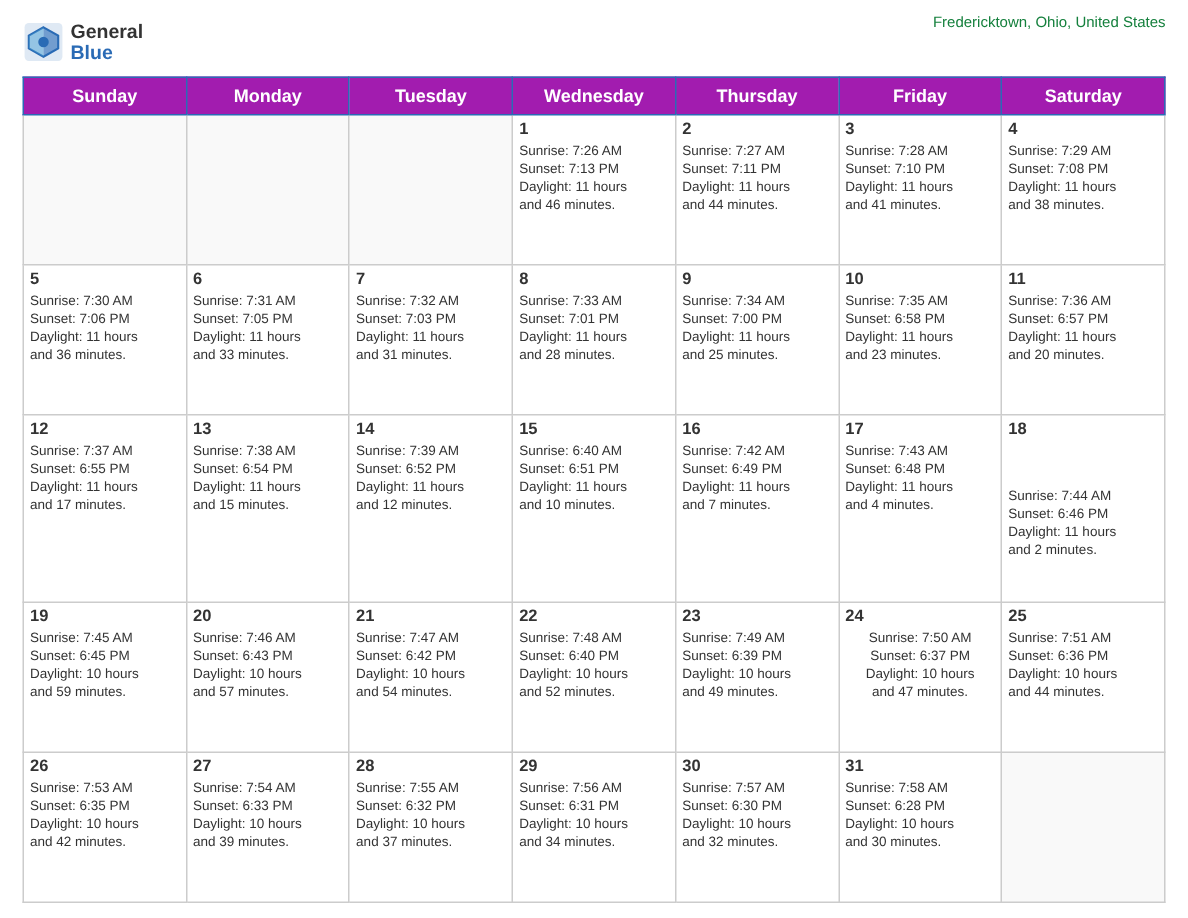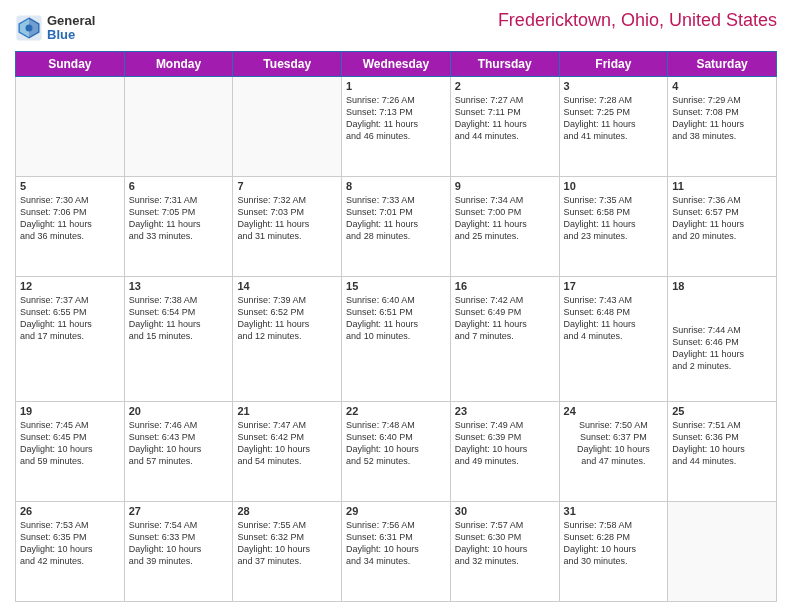--- a/index.html
+++ b/index.html
@@ -51,22 +51,22 @@
     .title-block {
       text-align: right;
     }
     .month-title {
       font-size: 32px;
       font-weight: bold;
       color: #333;
       line-height: 1.1;
     }
     .location {
-      font-size: 18px;
-      color: #be185d;
+      font-size: 10px;
+      color: #15803d;
     }
     .calendar {
       flex: 1;
       border: 1px solid #ccc;
       border-collapse: collapse;
       width: 100%;
       table-layout: fixed;
     }
     .calendar th {
       background-color: #a21caf;
@@ -151,21 +151,21 @@
           <td>
             <span class="day-number">2</span>
             <div class="day-info" style="white-space: pre-line;">Sunrise: 7:27 AM
 Sunset: 7:11 PM
 Daylight: 11 hours
 and 44 minutes.</div>
           </td>
           <td>
             <span class="day-number">3</span>
             <div class="day-info" style="white-space: pre-line;">Sunrise: 7:28 AM
-Sunset: 7:25 PM
+Sunset: 7:10 PM
 Daylight: 11 hours
 and 41 minutes.</div>
           </td>
           <td>
             <span class="day-number">4</span>
             <div class="day-info" style="white-space: pre-line;">Sunrise: 7:29 AM
 Sunset: 7:08 PM
 Daylight: 11 hours
 and 38 minutes.</div>
           </td>

